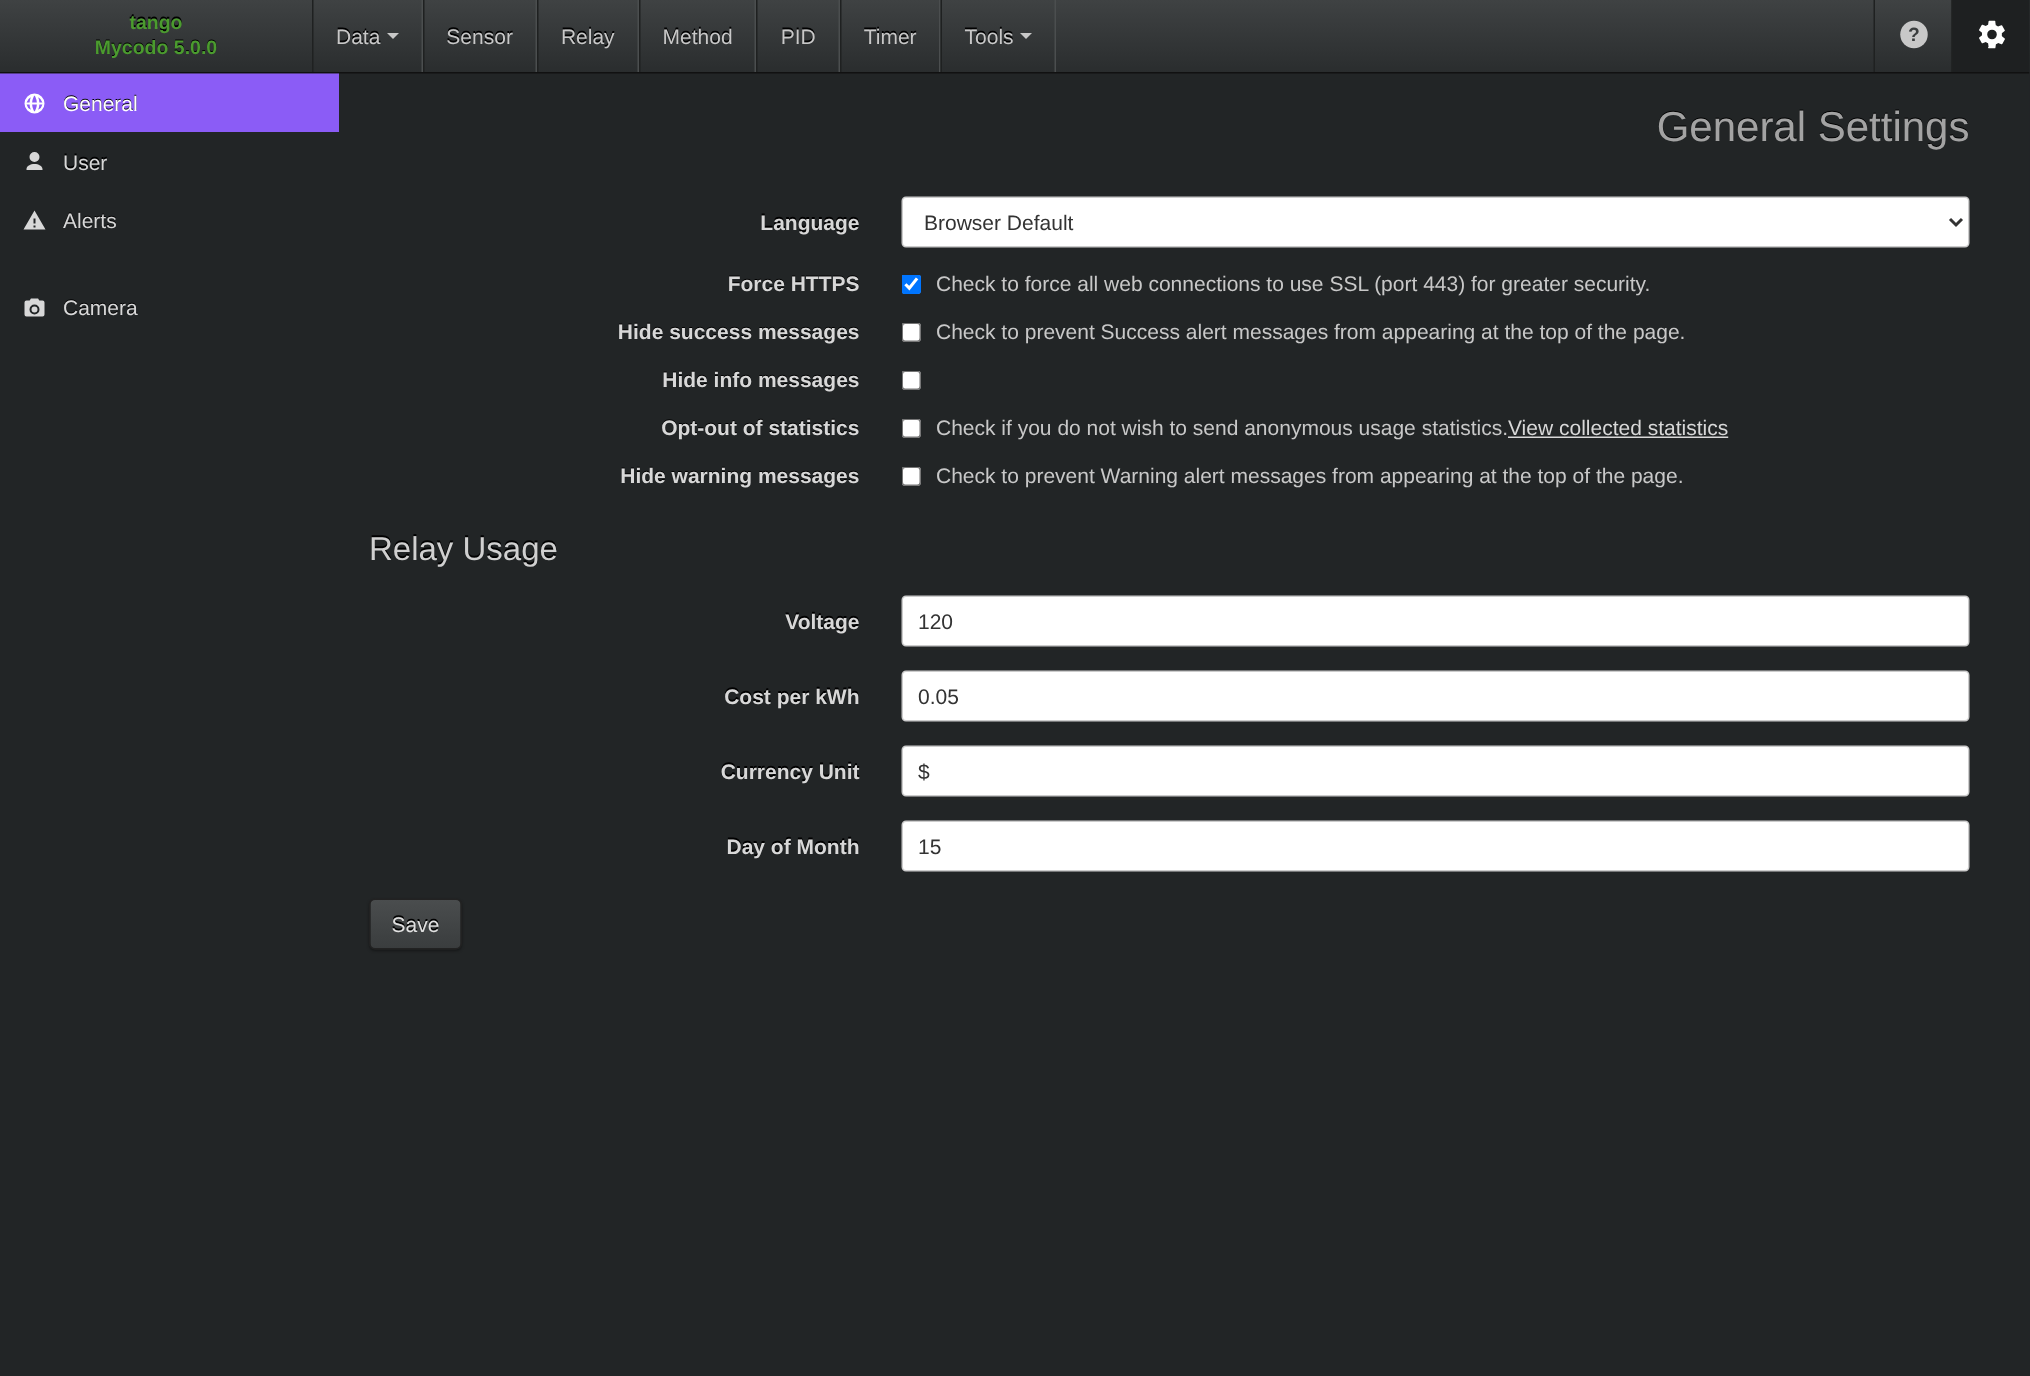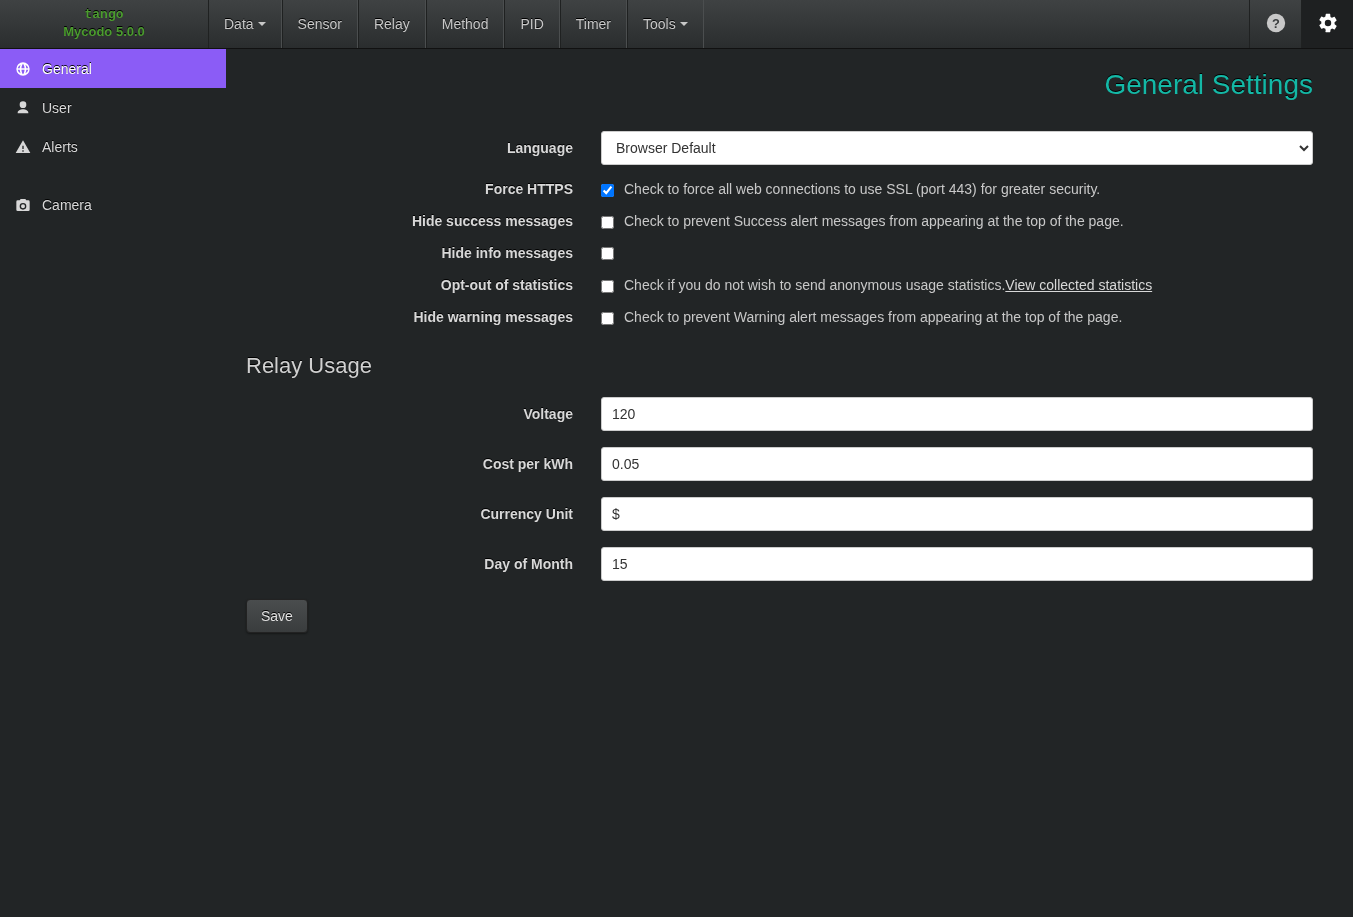--- a/index.html
+++ b/index.html
@@ -24,21 +24,21 @@
   .brand {
     width: 208px;
     display: flex;
     flex-direction: column;
     align-items: center;
     justify-content: center;
     font-size: 13px;
     line-height: 1.3;
     text-shadow: 0 -1px 0 #000;
   }
-  .brand .host { color: #4b9b2f; font-weight: bold; font-family: Liberation Mono, monospace; }
+  .brand .host { color: #4b9b2f; font-weight: bold; }
   .brand .ver  { color: #4b9b2f; font-weight: bold; }
   .nav-item {
     display: flex;
     align-items: center;
     padding: 0 15px;
     color: #c8c8c8;
     border-right: 1px solid #4b4e4f;
     border-left: 1px solid #1f2121;
     cursor: pointer;
     text-shadow: 0 -1px 0 #000;
@@ -90,21 +90,21 @@
 
   
   .main {
     flex: 1;
     padding: 20px 40px 20px 20px;
   }
   h2.page-title {
     text-align: right;
     font-weight: 400;
     font-size: 28px;
-    color: #14b8a6;
+    color: #a3a3a3;
     margin-bottom: 30px;
     text-shadow: 0 -1px 0 #000;
   }
   h3.section-title {
     font-weight: 400;
     font-size: 22px;
     color: #d0d0d0;
     margin: 28px 0 18px;
     text-shadow: 0 -1px 0 #000;
   }
@@ -120,21 +120,21 @@
     text-align: right;
     padding-right: 28px;
     font-weight: bold;
     color: #d8d8d8;
     font-size: 14px;
     text-shadow: 0 -1px 0 #000;
   }
   .row .control {
     flex: 1;
     display: flex;
-    align-items: flex-end;
+    align-items: center;
   }
   .chk-row { margin-bottom: 16px; }
   .chk-row .control { color: #c8c8c8; font-size: 14px; }
   .chk-row input[type=checkbox] { margin-right: 10px; width:13px;height:13px; }
 
   select.form-control, input.form-control {
     width: 100%;
     height: 34px;
     background: #fff;
     border: 1px solid #ccc;

